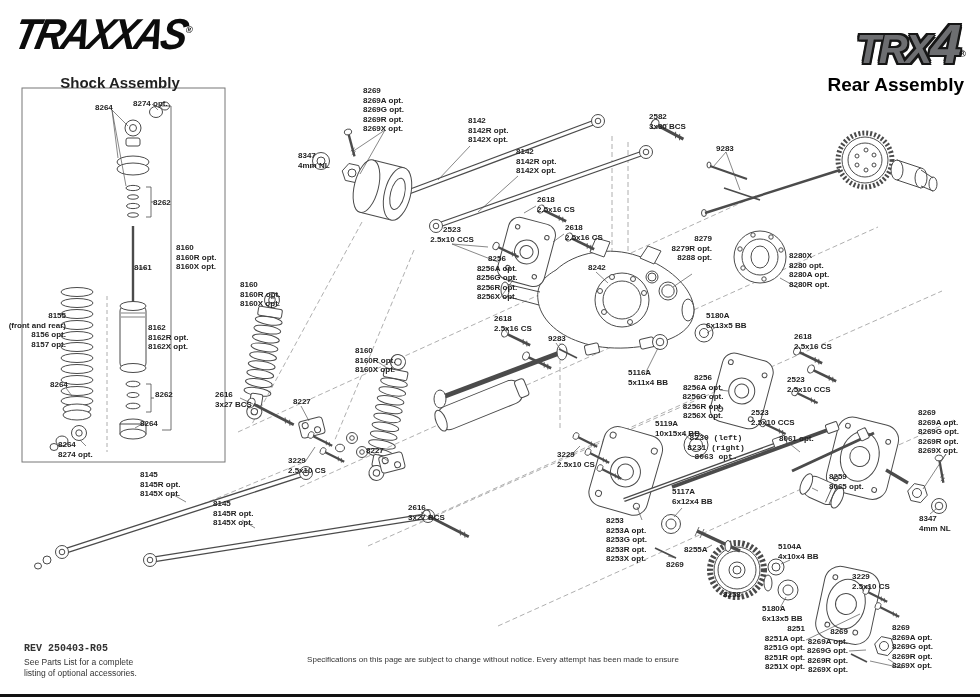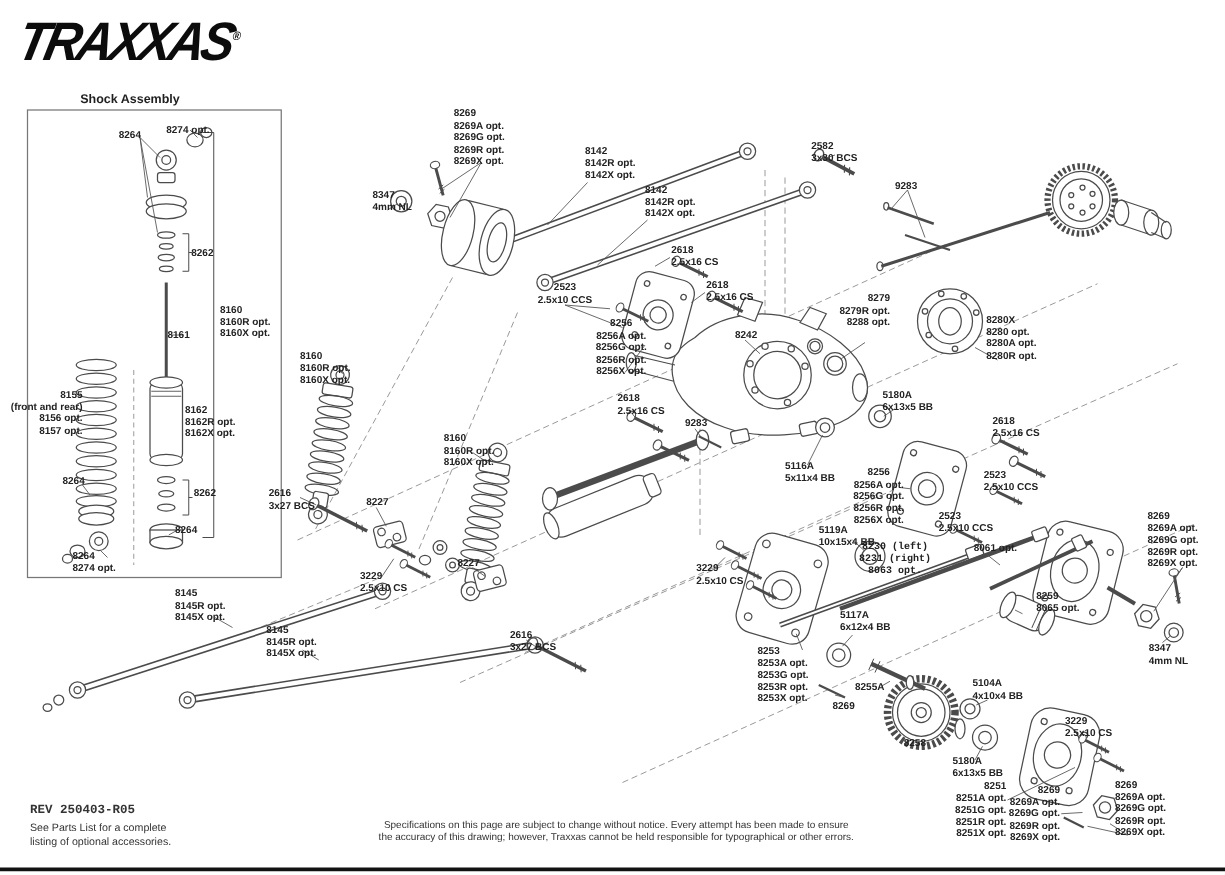--- a/index.html
+++ b/index.html
@@ -14,22 +14,22 @@
   .trxwrap{position:absolute;right:16px;top:16px;text-align:right;}
   .trx{font-weight:900;font-style:italic;letter-spacing:-2px;line-height:1;
        color:#6d6e71;
        text-shadow:-2px -2px 0 #161616,2px -2px 0 #161616,-2px 2px 0 #161616,2px 2px 0 #161616,
                    0 -2px 0 #161616,0 2px 0 #161616,-2px 0 0 #161616,2px 0 0 #161616;}
   .trx .t1{font-size:40px;}
   .trx .t2{font-size:56px;}
   .trx sup{font-size:9px;color:#161616;text-shadow:none;font-style:normal;}
   .subtitle{font-size:19px;font-weight:bold;color:#000;margin-top:2px;letter-spacing:0;}
   
-  .sbtitle{position:absolute;left:104px;top:74px;transform:translateX(-50%);
-           font-size:10px;font-weight:bold;}
+  .sbtitle{position:absolute;left:120px;top:74px;transform:translateX(-50%);
+           font-size:15px;font-weight:bold;}
   
   .co{position:absolute;font-size:8px;font-weight:bold;line-height:9.6px;white-space:nowrap;color:#222;}
   .co.center{text-align:center;}
   .co.right{text-align:right;}
   
   .rev{position:absolute;left:24px;top:643px;font-size:10px;font-weight:bold;color:#333;font-family:Liberation Mono, monospace;}
   .note{position:absolute;left:24px;top:657px;font-size:8.5px;line-height:10.5px;color:#333;}
   .disc{position:absolute;left:493px;top:655px;transform:translateX(-50%);
         font-size:8px;line-height:10px;text-align:center;color:#333;white-space:nowrap;}
   .bottomrule{position:absolute;left:0;top:694px;width:980px;height:3px;background:#111;}
@@ -480,20 +480,26 @@
         <path d="M806,640 L860,614"></path>
         <path d="M849,651 L866,650"></path>
         <path d="M902,668 L888,659 M902,668 L870,661"></path>
       </g>
     </g>
   </svg>
 
   <div class="brand">
     <span>TRAXXAS</span><sup>®</sup>
   </div>
+  <div class="trxwrap">
+    <div class="trx">
+      <span class="t1">TRX</span><span class="t2">4</span><sup>®</sup>
+    </div>
+    <div class="subtitle">Rear Assembly</div>
+  </div>
 
   <div class="sbtitle">Shock Assembly</div>
 
   <div id="callouts" style="position:absolute;left:0;top:0;width:980px;height:700px;pointer-events:none;">
       <div class="co left" style="top: 103px; left: 95px;">
         <div>8264</div>
       </div>
       <div class="co left" style="top: 99px; left: 133px;">
         <div>8274 opt.</div>
       </div>
@@ -751,16 +757,15 @@
       </div>
     </div>
 
   <div class="rev">REV 250403-R05</div>
   <div class="note">
     <div>See Parts List for a complete</div>
     <div>listing of optional accessories.</div>
   </div>
   <div class="disc">
     <div>Specifications on this page are subject to change without notice.  Every attempt has been made to ensure</div>
-    <div>the accuracy of this drawing; however, Traxxas cannot be held responsible for typographical or other errors.</div>
   </div>
   <div class="bottomrule"></div>
 </div>
 
 </body></html>

